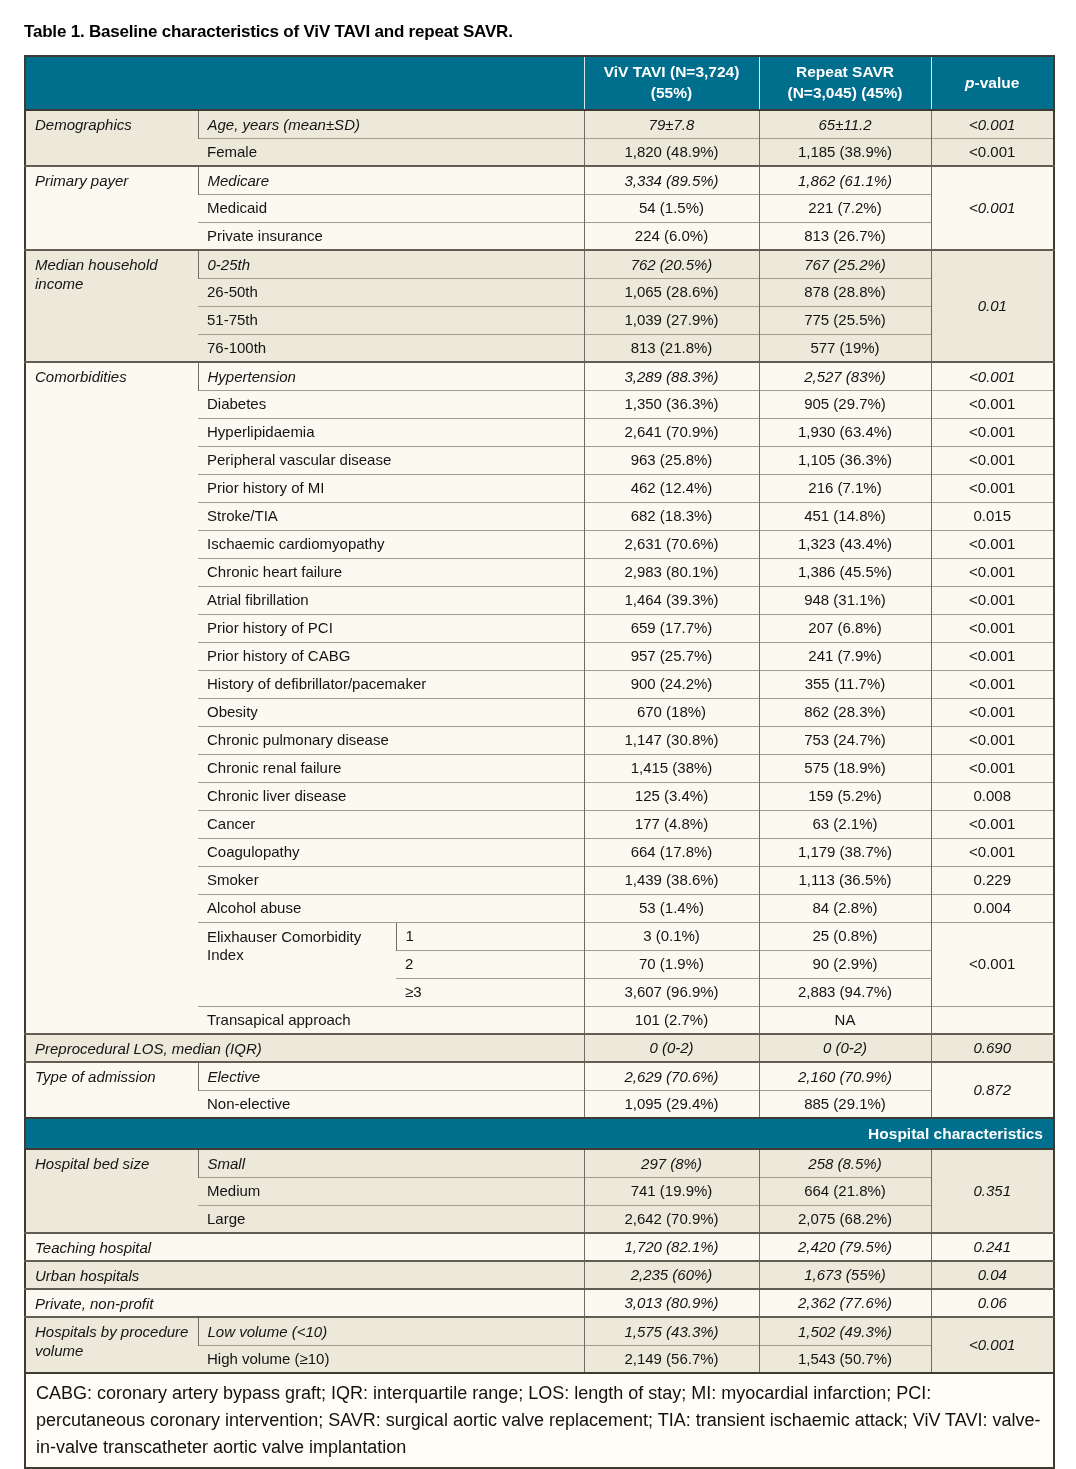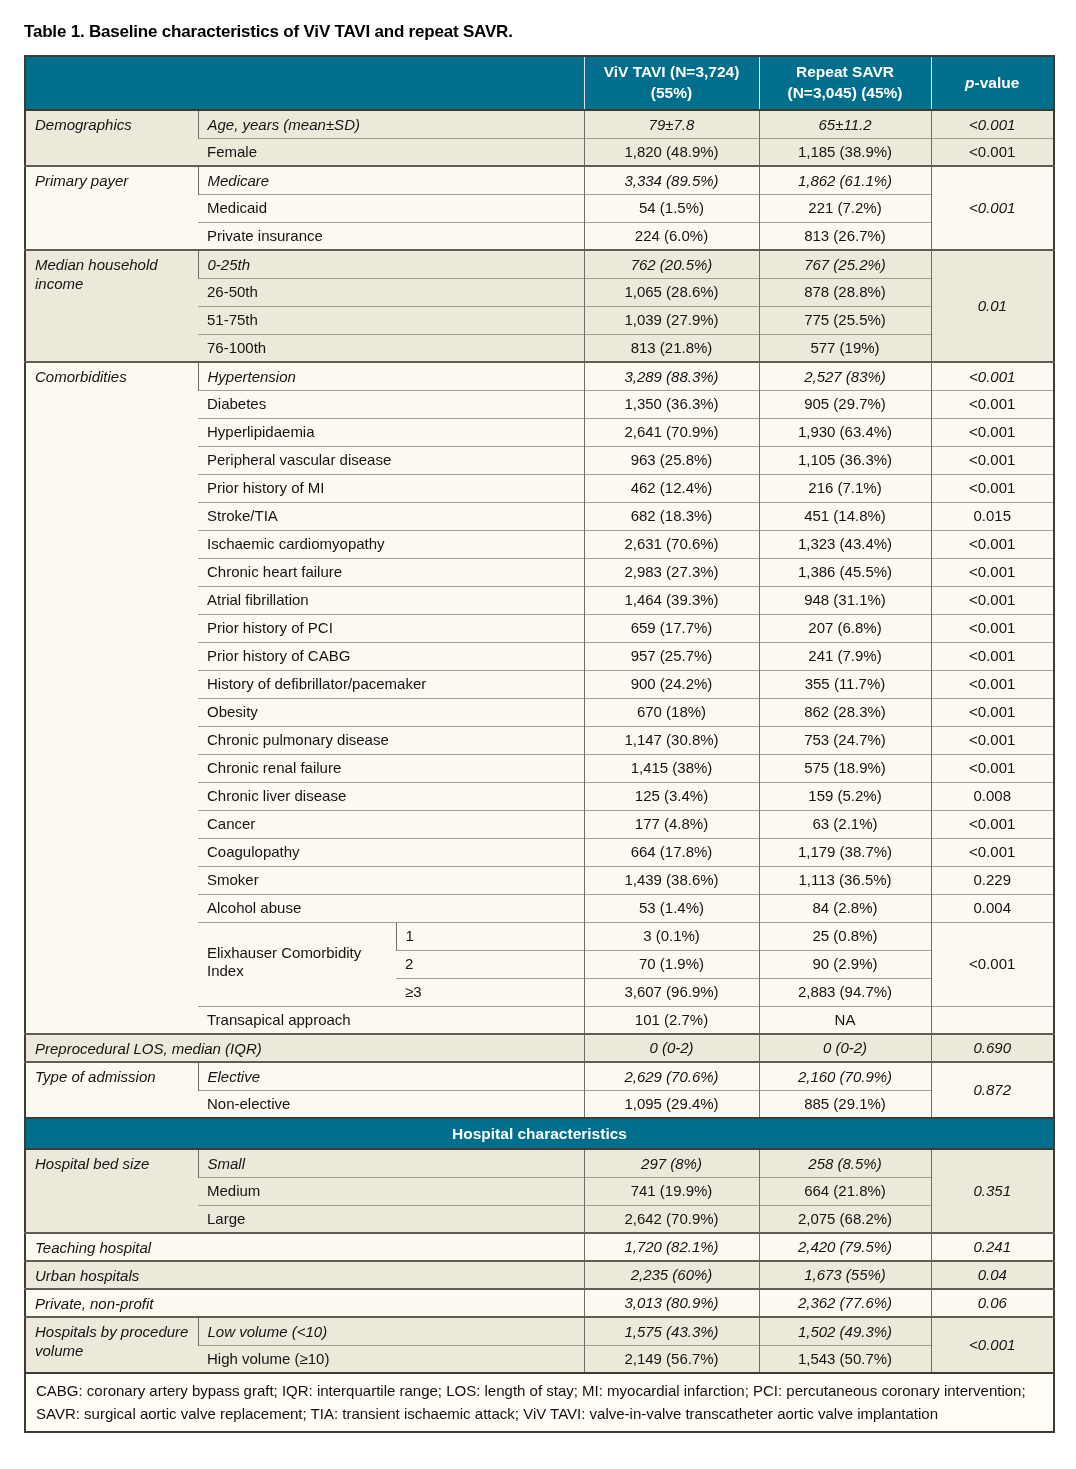--- a/index.html
+++ b/index.html
@@ -32,30 +32,30 @@
     padding:2px 9px;color:#141414;
     border-left:1px solid #716d62;border-top:1px solid #a19d8f;
   }
   tbody td:first-child{border-left:none;}
   tr.shade-a td{background:#ece9da;}
   tr.shade-b td{background:#fbf9f0;}
   tr.gs td{border-top:2px solid #615d53;font-style:italic;}
   td.v1,td.v2,td.p{text-align:center;}
   td.glabel,td.ilabel,td.sub,td.foot{text-align:left;}
   td.glabel{vertical-align:top;padding-top:5px;line-height:1.25;}
-  td.top{vertical-align:top;padding-top:21px;line-height:1.25;}
+  td.top{vertical-align:top;padding-top:5px;line-height:1.25;}
   tr.section-row{height:31px;}
   td.section{
     background:#006e8d;color:#fff;font-weight:bold;font-size:15.5px;
     padding:4px 10px;border-top:2px solid #3e3b33;border-bottom:2px solid #3e3b33;
-    text-align:center;
+    text-align:right;
   }
   tr.foot-row{height:52px;}
   td.foot{
-    background:#fffdf5;font-size:15px;line-height:1.5;
+    background:#fffdf5;font-size:18px;line-height:1.5;
     padding:6px 10px;border-top:2px solid #3e3b33;color:#111;
   }
 </style>
 </head>
 <body>
 
 <div class="page">
   <div class="table-title">Table 1. Baseline characteristics of ViV TAVI and repeat SAVR.</div>
 
   <table class="baseline">
@@ -168,21 +168,21 @@
           <td class="p">0.015</td>
         </tr>
         <tr class="shade-b">
           <td class="ilabel" colspan="2">Ischaemic cardiomyopathy</td>
           <td class="v1">2,631 (70.6%)</td>
           <td class="v2">1,323 (43.4%)</td>
           <td class="p">&lt;0.001</td>
         </tr>
         <tr class="shade-b">
           <td class="ilabel" colspan="2">Chronic heart failure</td>
-          <td class="v1">2,983 (27.3%)</td>
+          <td class="v1">2,983 (80.1%)</td>
           <td class="v2">1,386 (45.5%)</td>
           <td class="p">&lt;0.001</td>
         </tr>
         <tr class="shade-b">
           <td class="ilabel" colspan="2">Atrial fibrillation</td>
           <td class="v1">1,464 (39.3%)</td>
           <td class="v2">948 (31.1%)</td>
           <td class="p">&lt;0.001</td>
         </tr>
         <tr class="shade-b">

